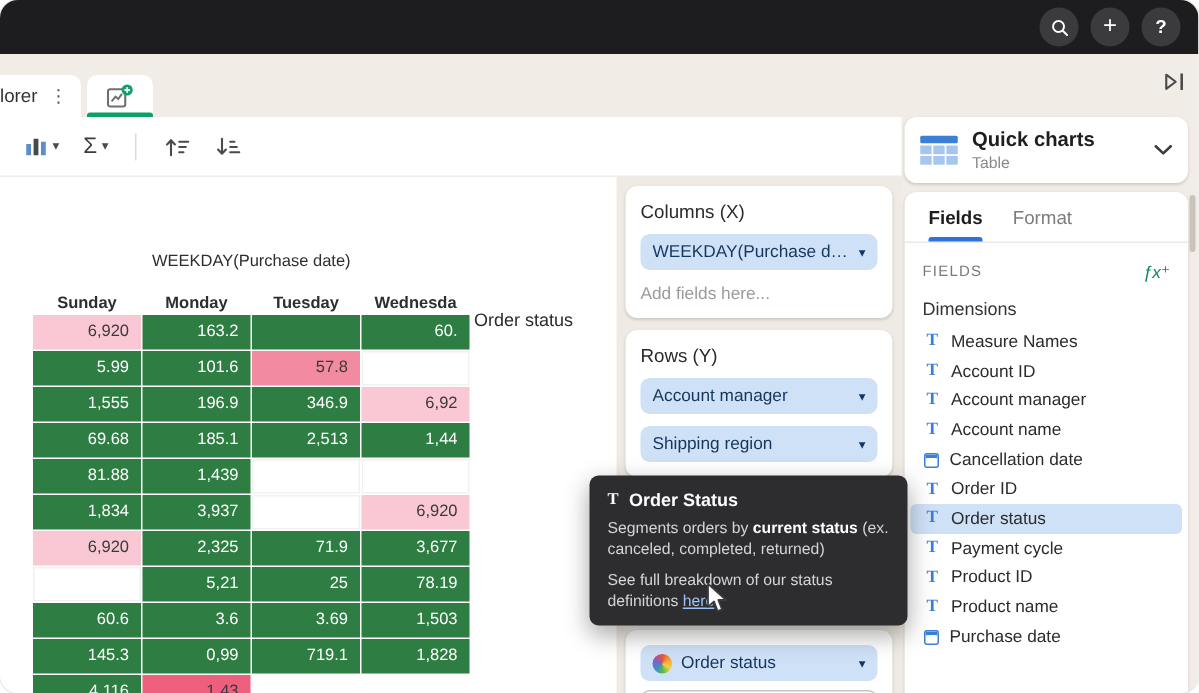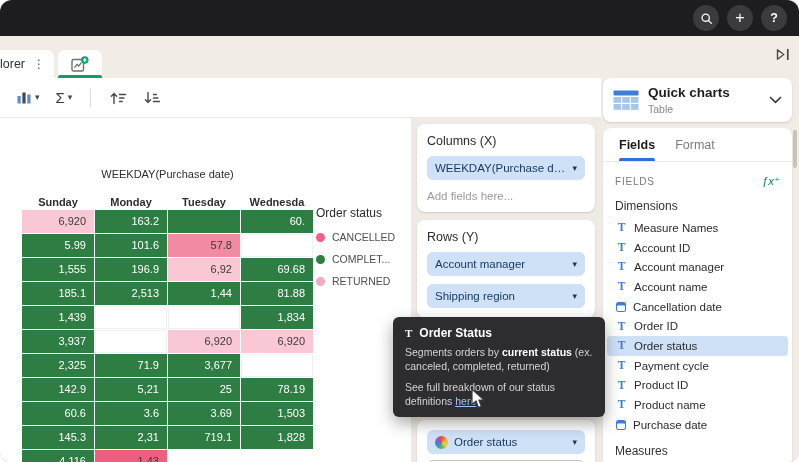--- a/index.html
+++ b/index.html
@@ -173,69 +173,55 @@
               <div class="hm-cell" style="background: rgb(249, 200, 212); color: rgb(58, 58, 58);">6,920</div>
               <div class="hm-cell" style="background: rgb(46, 125, 67); color: rgb(255, 255, 255);">163.2</div>
               <div class="hm-cell" style="background: rgb(46, 125, 67); color: rgb(255, 255, 255);"></div>
               <div class="hm-cell" style="background: rgb(46, 125, 67); color: rgb(255, 255, 255);">60.</div>
               <div class="hm-cell" style="background: rgb(46, 125, 67); color: rgb(255, 255, 255);">5.99</div>
               <div class="hm-cell" style="background: rgb(46, 125, 67); color: rgb(255, 255, 255);">101.6</div>
               <div class="hm-cell" style="background: rgb(242, 139, 161); color: rgb(58, 58, 58);">57.8</div>
               <div class="hm-cell hm-empty" style="background: rgb(255, 255, 255); color: rgb(58, 58, 58);"></div>
               <div class="hm-cell" style="background: rgb(46, 125, 67); color: rgb(255, 255, 255);">1,555</div>
               <div class="hm-cell" style="background: rgb(46, 125, 67); color: rgb(255, 255, 255);">196.9</div>
+              <div class="hm-cell" style="background: rgb(46, 125, 67); color: rgb(255, 255, 255);">346.9</div>
               <div class="hm-cell" style="background: rgb(249, 200, 212); color: rgb(58, 58, 58);">6,92</div>
               <div class="hm-cell" style="background: rgb(46, 125, 67); color: rgb(255, 255, 255);">69.68</div>
               <div class="hm-cell" style="background: rgb(46, 125, 67); color: rgb(255, 255, 255);">185.1</div>
               <div class="hm-cell" style="background: rgb(46, 125, 67); color: rgb(255, 255, 255);">2,513</div>
               <div class="hm-cell" style="background: rgb(46, 125, 67); color: rgb(255, 255, 255);">1,44</div>
               <div class="hm-cell" style="background: rgb(46, 125, 67); color: rgb(255, 255, 255);">81.88</div>
               <div class="hm-cell" style="background: rgb(46, 125, 67); color: rgb(255, 255, 255);">1,439</div>
               <div class="hm-cell hm-empty" style="background: rgb(255, 255, 255); color: rgb(58, 58, 58);"></div>
               <div class="hm-cell hm-empty" style="background: rgb(255, 255, 255); color: rgb(58, 58, 58);"></div>
               <div class="hm-cell" style="background: rgb(46, 125, 67); color: rgb(255, 255, 255);">1,834</div>
               <div class="hm-cell" style="background: rgb(46, 125, 67); color: rgb(255, 255, 255);">3,937</div>
               <div class="hm-cell hm-empty" style="background: rgb(255, 255, 255); color: rgb(58, 58, 58);"></div>
               <div class="hm-cell" style="background: rgb(249, 200, 212); color: rgb(58, 58, 58);">6,920</div>
               <div class="hm-cell" style="background: rgb(249, 200, 212); color: rgb(58, 58, 58);">6,920</div>
               <div class="hm-cell" style="background: rgb(46, 125, 67); color: rgb(255, 255, 255);">2,325</div>
               <div class="hm-cell" style="background: rgb(46, 125, 67); color: rgb(255, 255, 255);">71.9</div>
               <div class="hm-cell" style="background: rgb(46, 125, 67); color: rgb(255, 255, 255);">3,677</div>
               <div class="hm-cell hm-empty" style="background: rgb(255, 255, 255); color: rgb(58, 58, 58);"></div>
-              <div class="hm-cell" style="background: rgb(46, 125, 67); color: rgb(255, 255, 255);">142.9</div>
               <div class="hm-cell" style="background: rgb(46, 125, 67); color: rgb(255, 255, 255);">5,21</div>
               <div class="hm-cell" style="background: rgb(46, 125, 67); color: rgb(255, 255, 255);">25</div>
               <div class="hm-cell" style="background: rgb(46, 125, 67); color: rgb(255, 255, 255);">78.19</div>
               <div class="hm-cell" style="background: rgb(46, 125, 67); color: rgb(255, 255, 255);">60.6</div>
               <div class="hm-cell" style="background: rgb(46, 125, 67); color: rgb(255, 255, 255);">3.6</div>
               <div class="hm-cell" style="background: rgb(46, 125, 67); color: rgb(255, 255, 255);">3.69</div>
               <div class="hm-cell" style="background: rgb(46, 125, 67); color: rgb(255, 255, 255);">1,503</div>
               <div class="hm-cell" style="background: rgb(46, 125, 67); color: rgb(255, 255, 255);">145.3</div>
-              <div class="hm-cell" style="background: rgb(46, 125, 67); color: rgb(255, 255, 255);">2,31</div>
+              <div class="hm-cell" style="background: rgb(46, 125, 67); color: rgb(255, 255, 255);">0,99</div>
               <div class="hm-cell" style="background: rgb(46, 125, 67); color: rgb(255, 255, 255);">719.1</div>
               <div class="hm-cell" style="background: rgb(46, 125, 67); color: rgb(255, 255, 255);">1,828</div>
               <div class="hm-cell" style="background: rgb(46, 125, 67); color: rgb(255, 255, 255);">4,116</div>
               <div class="hm-cell" style="background: rgb(238, 95, 126); color: rgb(58, 58, 58);">1,43</div>
             </div>
           <div class="legend">
             <div class="lg-title">Order status</div>
-            <div class="lg-items">
-                <div class="lg-item">
-                  <span class="lg-dot" style="background: rgb(240, 96, 138);"></span>
-                  <span class="lg-label">CANCELLED</span>
-                </div>
-                <div class="lg-item">
-                  <span class="lg-dot" style="background: rgb(46, 125, 67);"></span>
-                  <span class="lg-label">COMPLET...</span>
-                </div>
-                <div class="lg-item">
-                  <span class="lg-dot" style="background: rgb(245, 168, 192);"></span>
-                  <span class="lg-label">RETURNED</span>
-                </div>
-              </div>
           </div>
         </div>
 
         <div class="shelf-col">
           <div class="card">
             <div class="card-title">Columns (X)</div>
             <div>
                 <div class="pill">
                   <span class="pill-label">WEEKDAY(Purchase date)</span>
                   <span class="caret">▾</span>
@@ -340,21 +326,20 @@
             </div>
             <div class="f-item">
               <span class="ficon ficon-text">T</span>
               <span class="f-label">Product name</span>
             </div>
             <div class="f-item">
               <span class="ficon ficon-date"></span>
               <span class="f-label">Purchase date</span>
             </div>
           </div>
-        <div class="dim-label measures">Measures</div>
       </div>
     </div>
   </div>
 
   <div class="tooltip">
     <div class="tt-head">
       <span class="tt-ticon">T</span>
       <span class="tt-title">Order Status</span>
     </div>
     <div class="tt-body"><span>Segments orders by </span><b>current status</b><span> (ex. canceled, completed, returned)</span></div>

